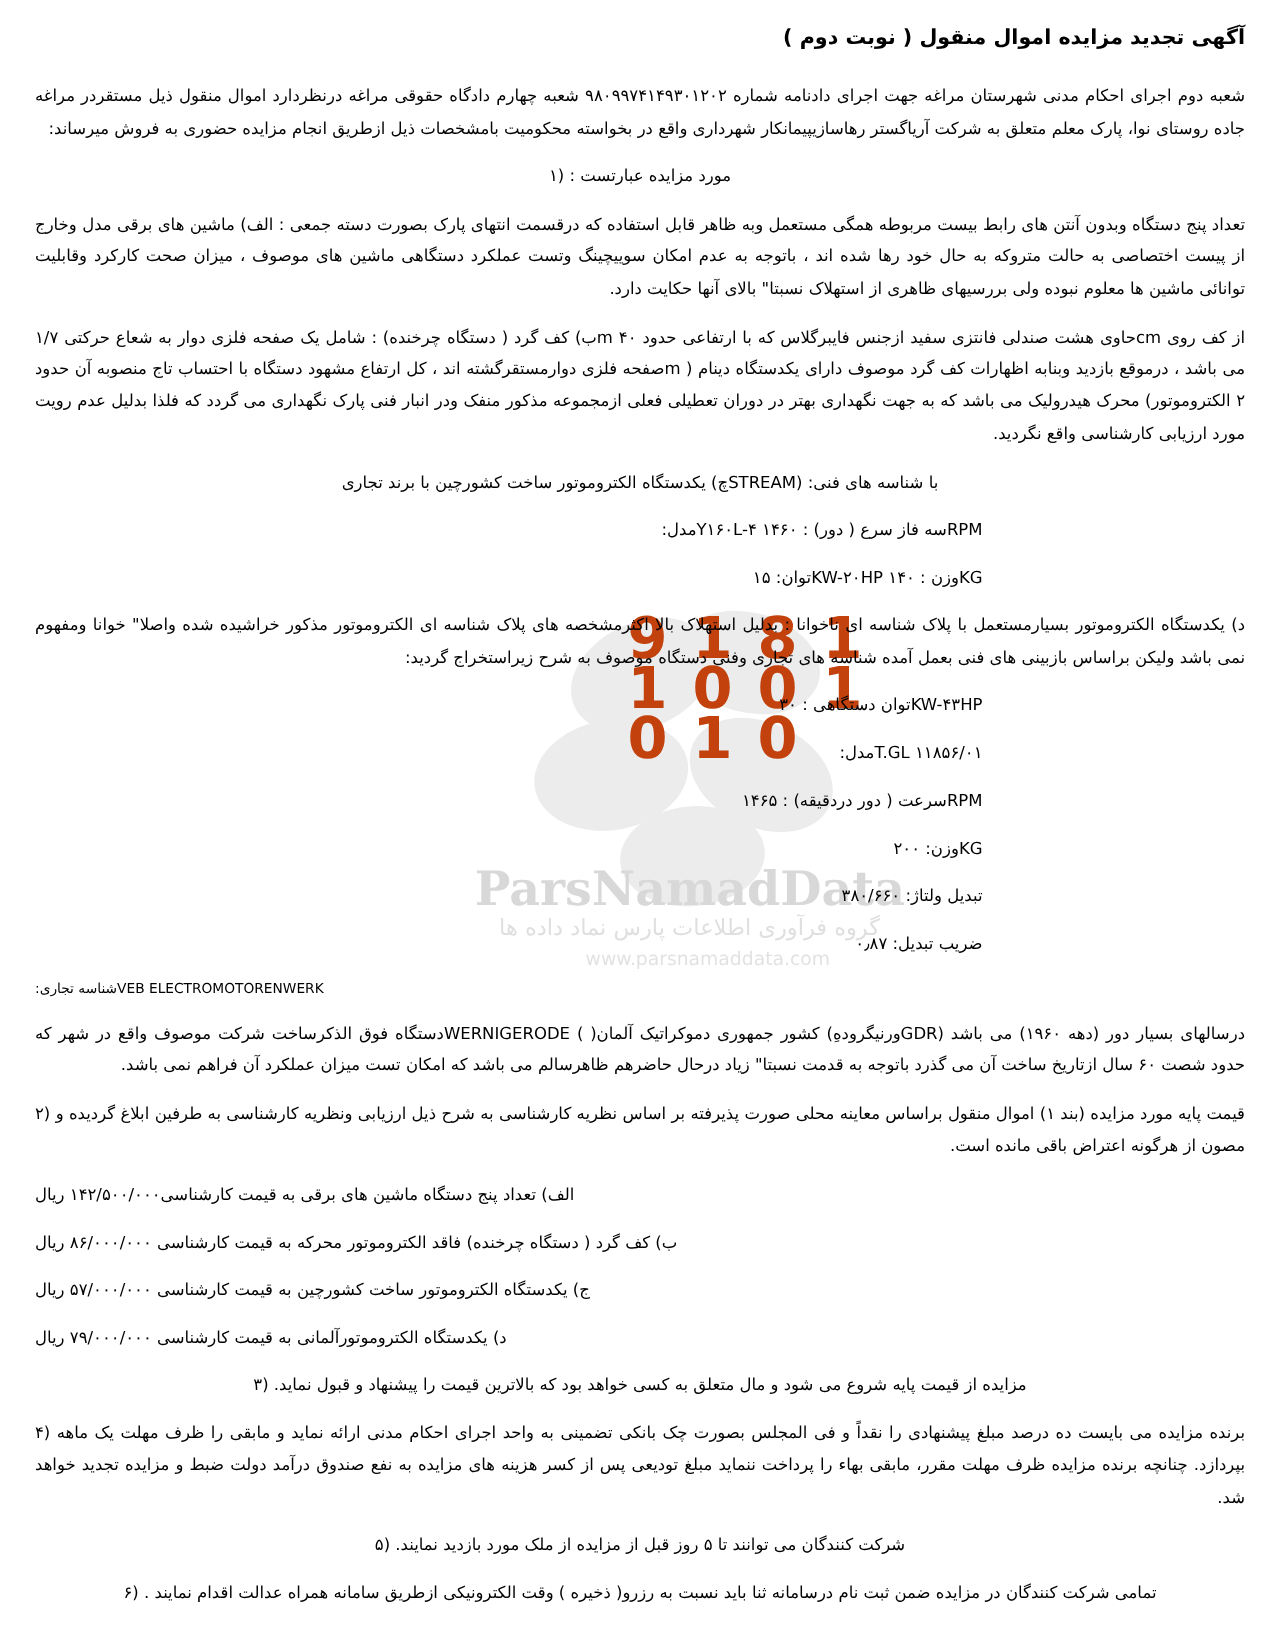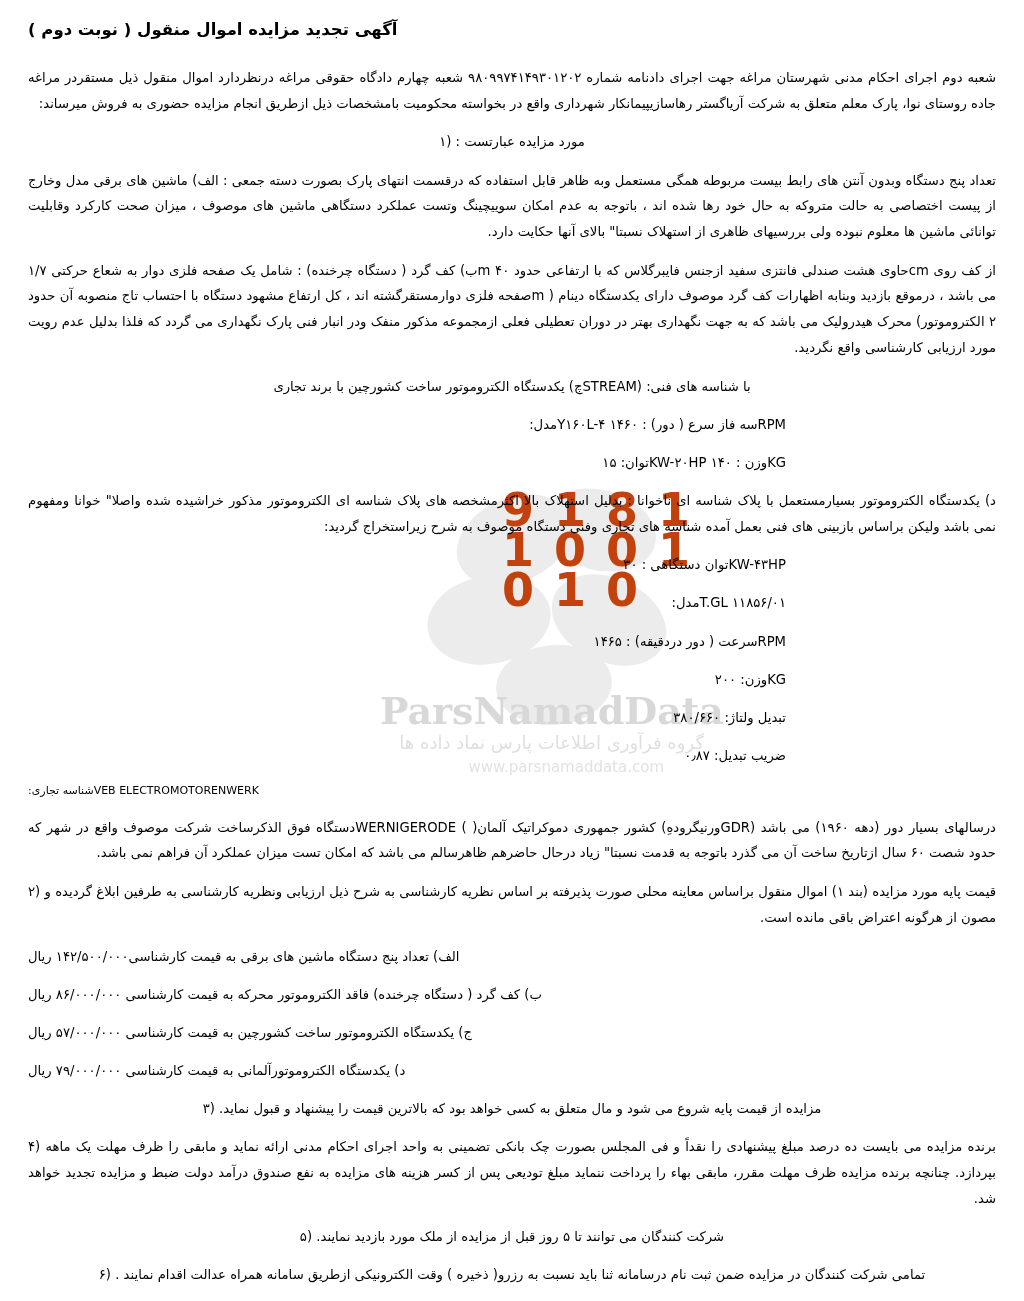--- a/index.html
+++ b/index.html
@@ -85,21 +85,21 @@
     white-space: nowrap;
   }
 
   
   .content {
     position: relative;
     z-index: 2;
     padding: 14px 28px 18px 28px;
   }
   h1.doc-title {
-    text-align: left;
+    text-align: right;
     font-size: 16.5px;
     font-weight: bold;
     margin: 6px 0 26px 0;
     letter-spacing: 0px;
   }
   p.para {
     font-size: 13.2px;
     line-height: 1.95;
     text-align: justify;
     margin: 0 0 13px 0;

